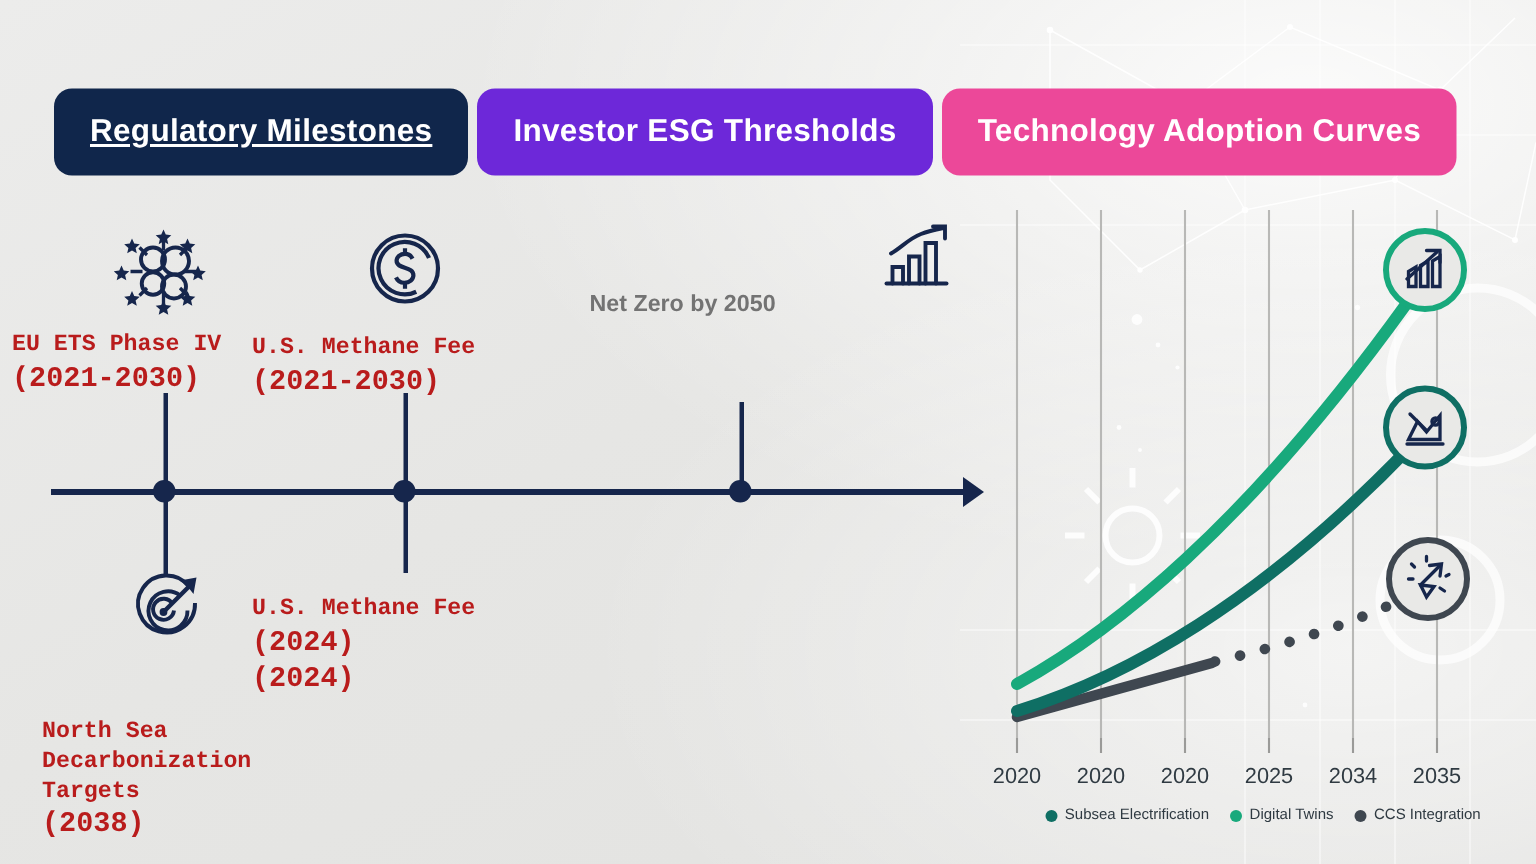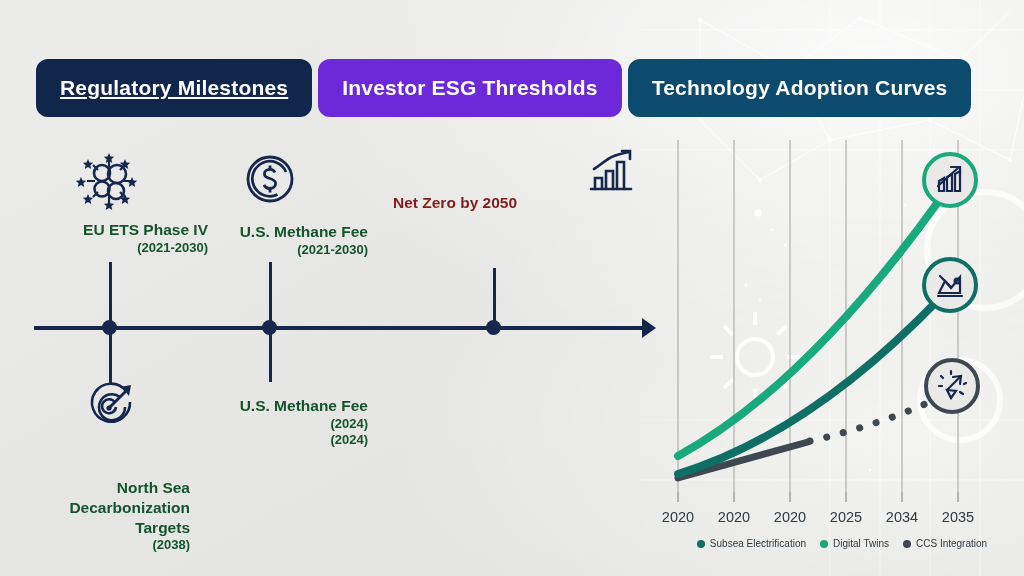--- a/index.html
+++ b/index.html
@@ -17,38 +17,38 @@
   
   .tabs{position:absolute;left:36px;top:59px;display:flex;gap:6px;align-items:stretch;}
   .tab{
     display:flex;align-items:center;justify-content:center;
     height:58px;border-radius:12px;
     color:#ffffff;font-weight:bold;font-size:21px;letter-spacing:.2px;
     padding:0 24px;white-space:nowrap;
   }
   .tab-1{background:#10264b;text-decoration:underline;}
   .tab-2{background:#6d28d9;}
-  .tab-3{background:#0c4a6e;}
+  .tab-3{background:#ec4899;}
 
   
   .timeline-axis{position:absolute;left:34px;top:326px;width:616px;height:4px;background:#16264c;}
   .axis-arrow{
     position:absolute;left:642px;top:318px;width:0;height:0;
     border-top:10px solid transparent;border-bottom:10px solid transparent;
     border-left:14px solid #16264c;
   }
   .tl-dot{position:absolute;width:15px;height:15px;border-radius:50%;background:#16264c;top:320px;}
   .tl-stem{position:absolute;width:3px;background:#16264c;}
 
-  .tl-label{position:absolute;text-align:right;color:#14532d;font-weight:bold;line-height:1.28;}
+  .tl-label{position:absolute;text-align:left;color:#b91c1c;font-weight:bold;line-height:1.28;font-family:Liberation Mono, monospace;}
   .tl-label .lbl-title{font-size:15.5px;}
-  .tl-label .lbl-year{font-size:13px;font-weight:bold;}
+  .tl-label .lbl-year{font-size:19px;font-weight:bold;}
   .tl-icon{position:absolute;}
 
-  .note{position:absolute;color:#7f1d1d;font-weight:bold;font-size:15.5px;}
+  .note{position:absolute;color:#737373;font-weight:bold;font-size:15.5px;}
 
   
   .chart{position:absolute;left:660px;top:130px;width:364px;height:446px;}
   .legend{
     position:absolute;left:660px;top:538px;width:364px;
     display:flex;justify-content:center;align-items:center;gap:14px;
     font-size:10px;color:#2f3a42;
   }
   .legend-item{display:flex;align-items:center;gap:5px;white-space:nowrap;}
   .legend-dot{width:8px;height:8px;border-radius:50%;display:inline-block;}

